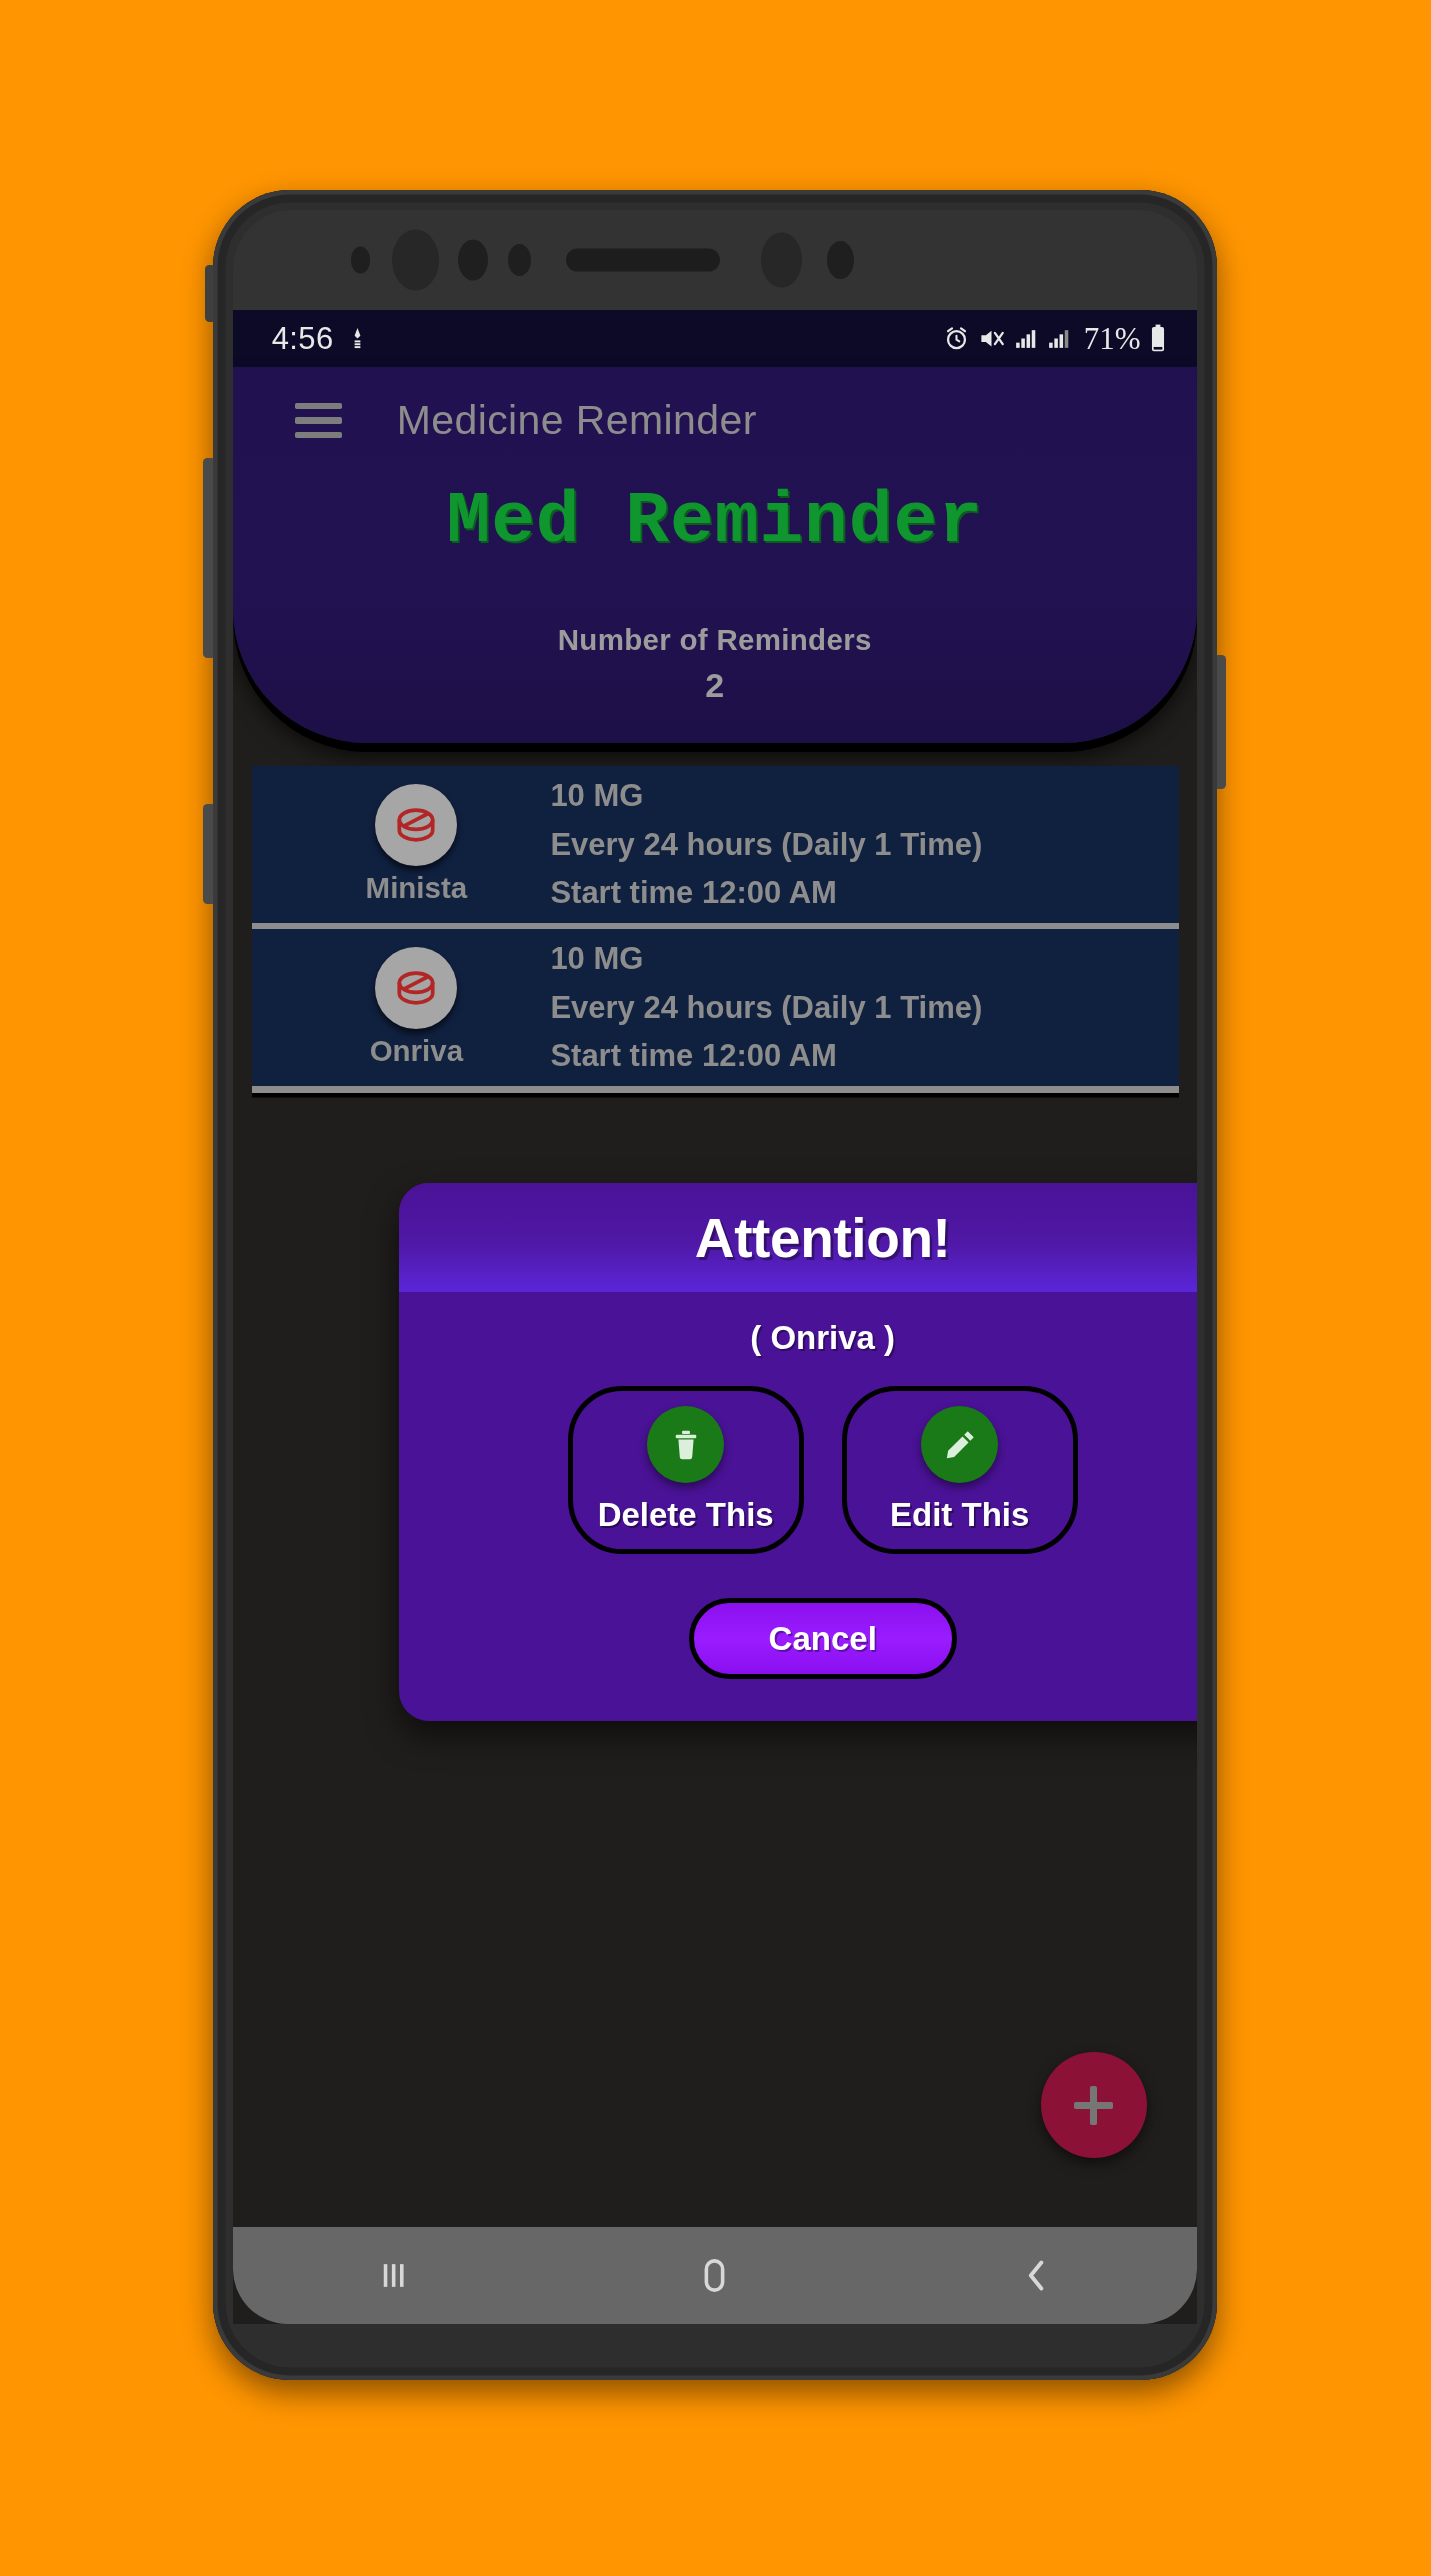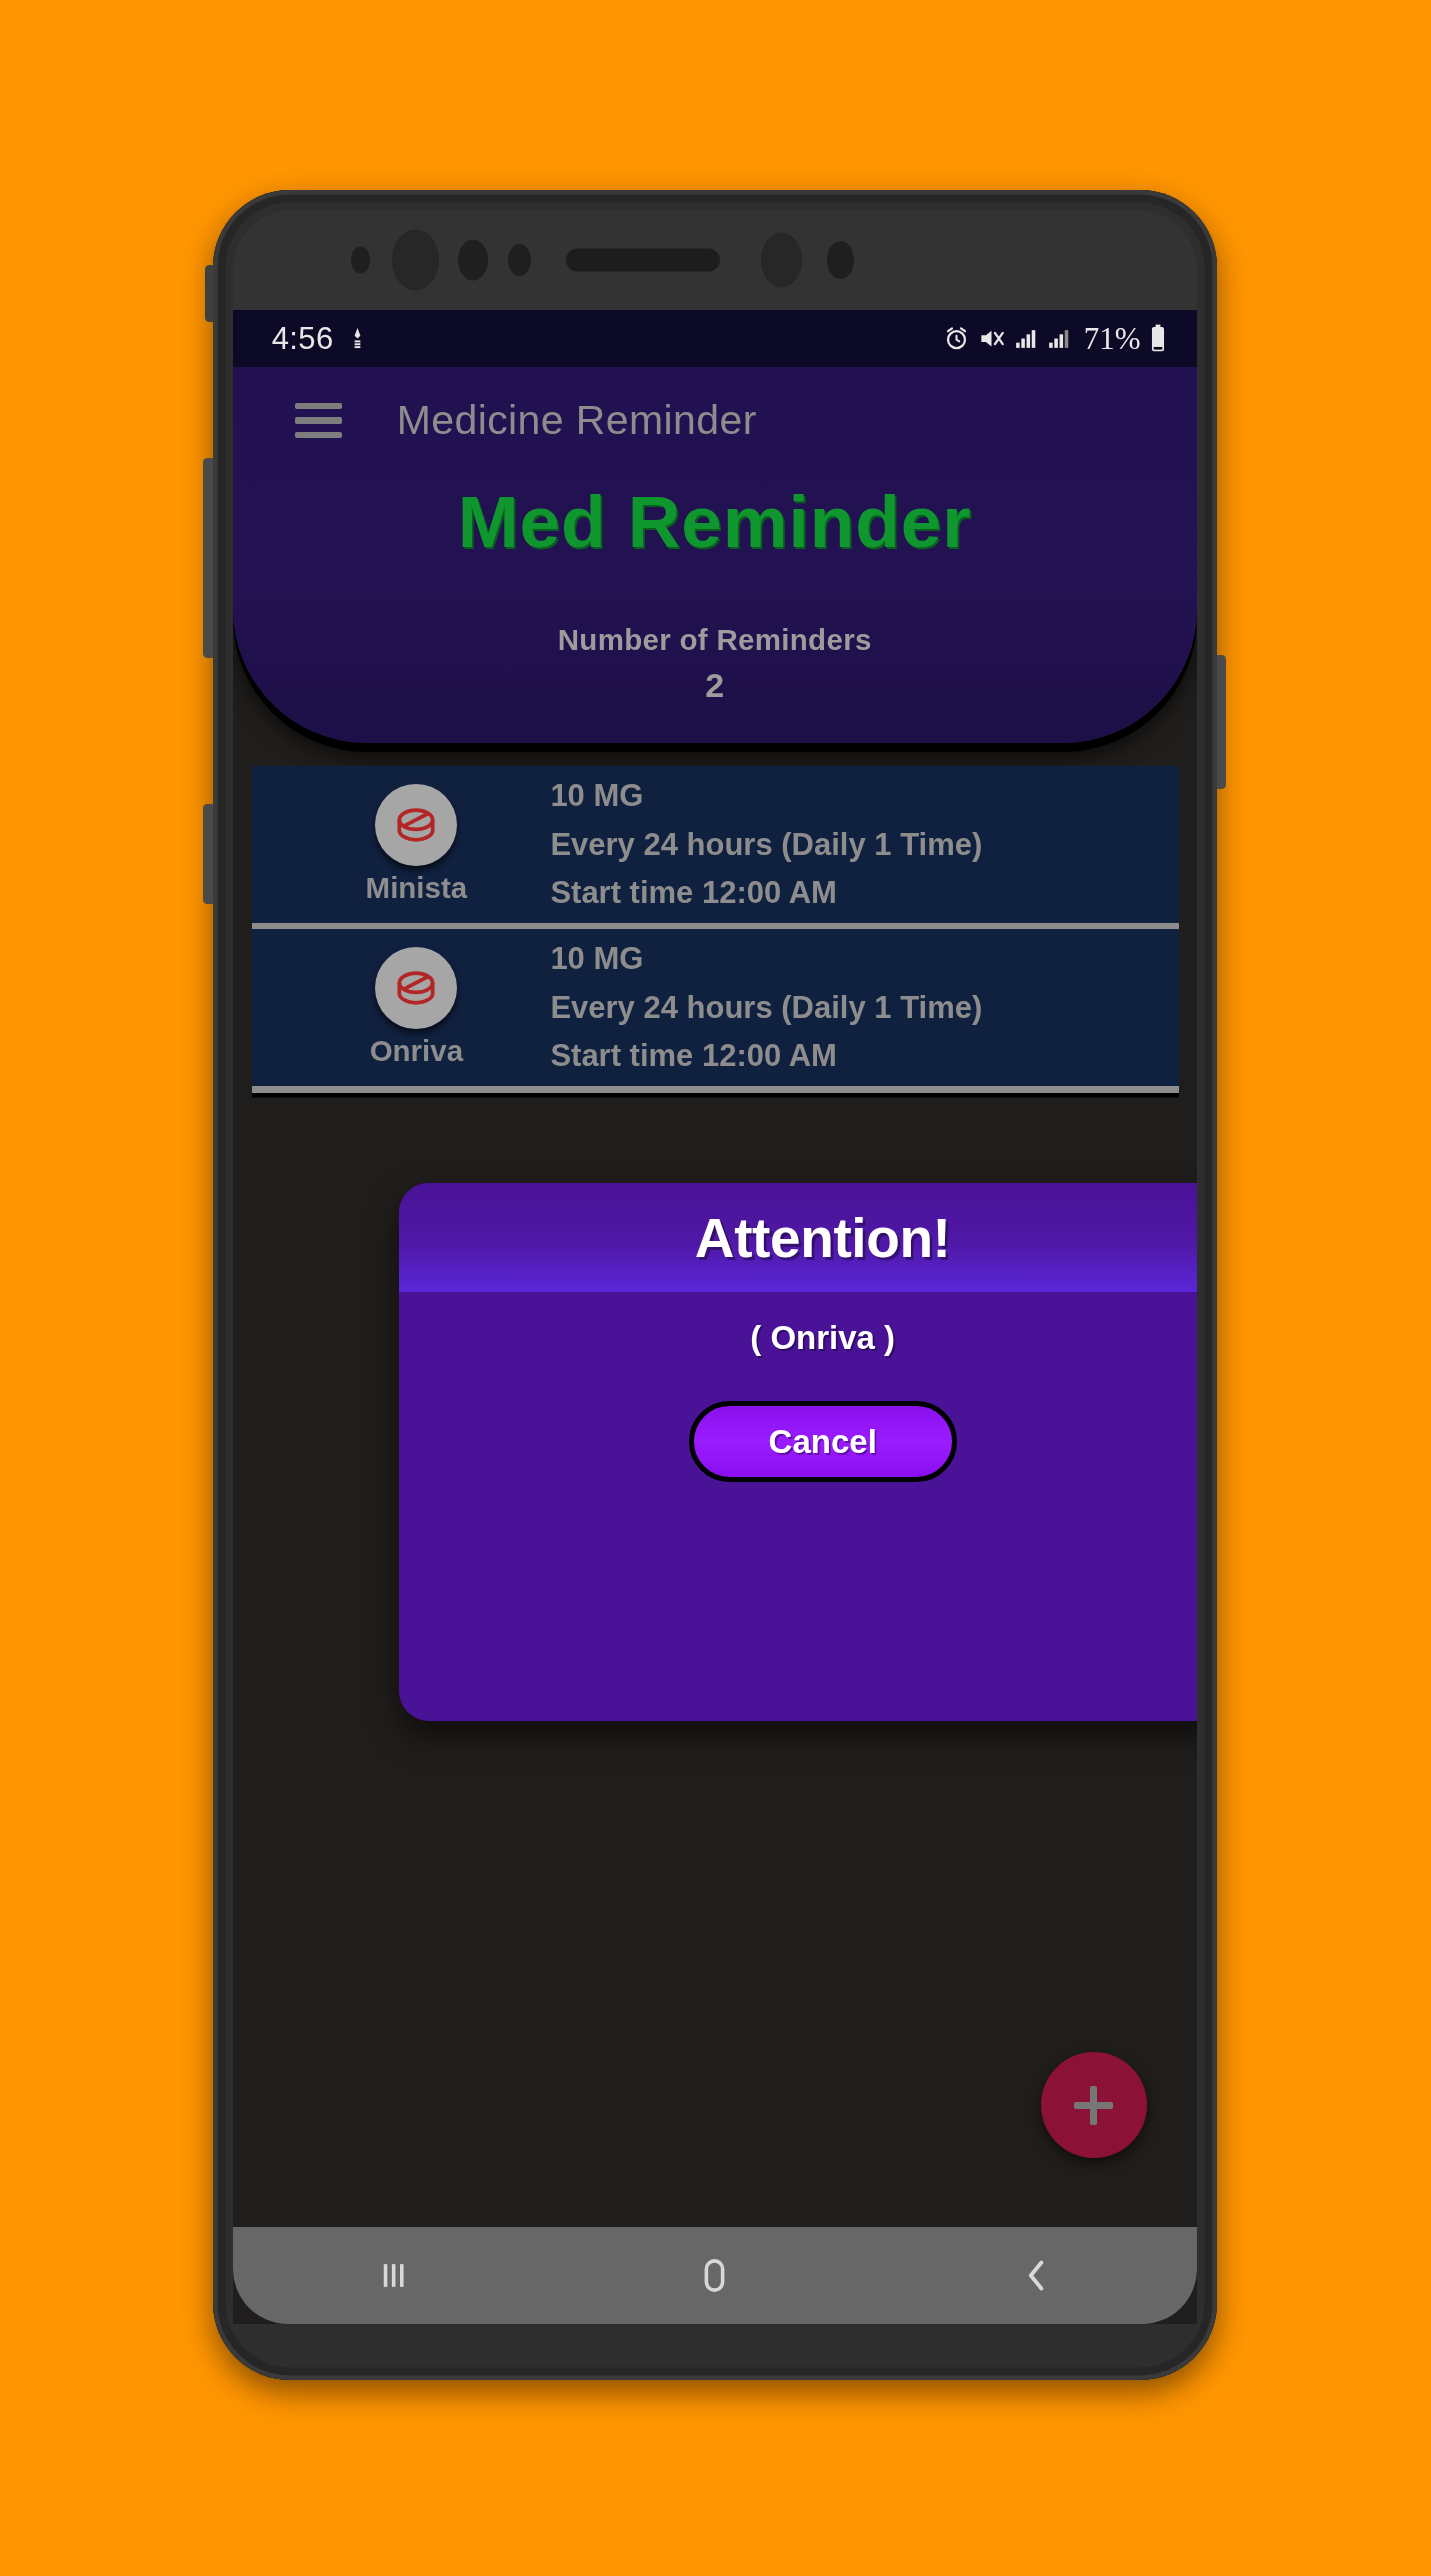--- a/index.html
+++ b/index.html
@@ -76,21 +76,21 @@
   }
   #app-bar{ position:absolute; left:0; top:0; width:100%; height:107px;
             display:flex; align-items:center; padding-left:62px; gap:55px;}
   #menu-icon{ width:47px; height:36px; display:flex; flex-direction:column; justify-content:space-between; cursor:pointer;}
   #menu-icon span{ display:block; height:6.3px; background:#7d7d7d; border-radius:1.8px;}
   #app-title{ font-size:41px; color:#8d8d8d; font-weight:400; letter-spacing:0.4px;}
 
   #brand-title{
     position:absolute; top:113px; left:0; width:100%;
     text-align:center;
-    font-family:Liberation Sans, sans-serif;
+    font-family:Liberation Mono, monospace;
     font-weight:700;
     font-size:73px;
     color:#10962f;
     letter-spacing:0.9px;
     text-shadow:1.8px 1.8px 0 #0b5c1f;
   }
   #reminder-count-block{
     position:absolute; top:256px; left:0; width:100%;
     text-align:center; color:#9c9c9c;
   }
@@ -326,20 +326,42 @@
       <div id="fab-plus"></div>
     </div>
 
     <div id="dialog-scrim"></div>
     <div id="dialog">
       <div id="dialog-header">
         <div id="dialog-title">Attention!</div>
       </div>
       <div id="dialog-subtitle">( Onriva )</div>
 
+      <div id="dialog-actions">
+        <div class="action-btn">
+          <div class="action-icon-circle">
+            <svg width="38" height="38" viewBox="0 0 24 24">
+              <rect x="9.5" y="3" width="5" height="2" rx="0.6" fill="#dcefdc"></rect>
+              <rect x="5.5" y="5.6" width="13" height="2.2" rx="0.8" fill="#dcefdc"></rect>
+              <path d="M7.2 8.6 h9.6 l-0.9 11.2 a1.4 1.4 0 0 1 -1.4 1.2 h-5 a1.4 1.4 0 0 1 -1.4 -1.2 Z" fill="#dcefdc"></path>
+            </svg>
+          </div>
+          <div class="action-label">Delete This</div>
+        </div>
+
+        <div class="action-btn">
+          <div class="action-icon-circle">
+            <svg width="38" height="38" viewBox="0 0 24 24">
+              <path d="M16.9 3.3 l3.8 3.8 -2.2 2.2 -3.8 -3.8 Z" fill="#dcefdc"></path>
+              <path d="M13.6 6.6 l3.8 3.8 -9.1 9.1 -4.6 0.8 0.8 -4.6 Z" fill="#dcefdc"></path>
+            </svg>
+          </div>
+          <div class="action-label">Edit This</div>
+        </div>
+      </div>
 
       <button id="cancel-button">Cancel</button>
     </div>
 
     <div id="nav-bar">
       <div class="nav-btn">
         <svg width="39" height="39" viewBox="0 0 24 24">
           <rect x="6" y="5" width="2.2" height="14" fill="#d8d8d8"></rect>
           <rect x="11" y="5" width="2.2" height="14" fill="#d8d8d8"></rect>
           <rect x="16" y="5" width="2.2" height="14" fill="#d8d8d8"></rect>

